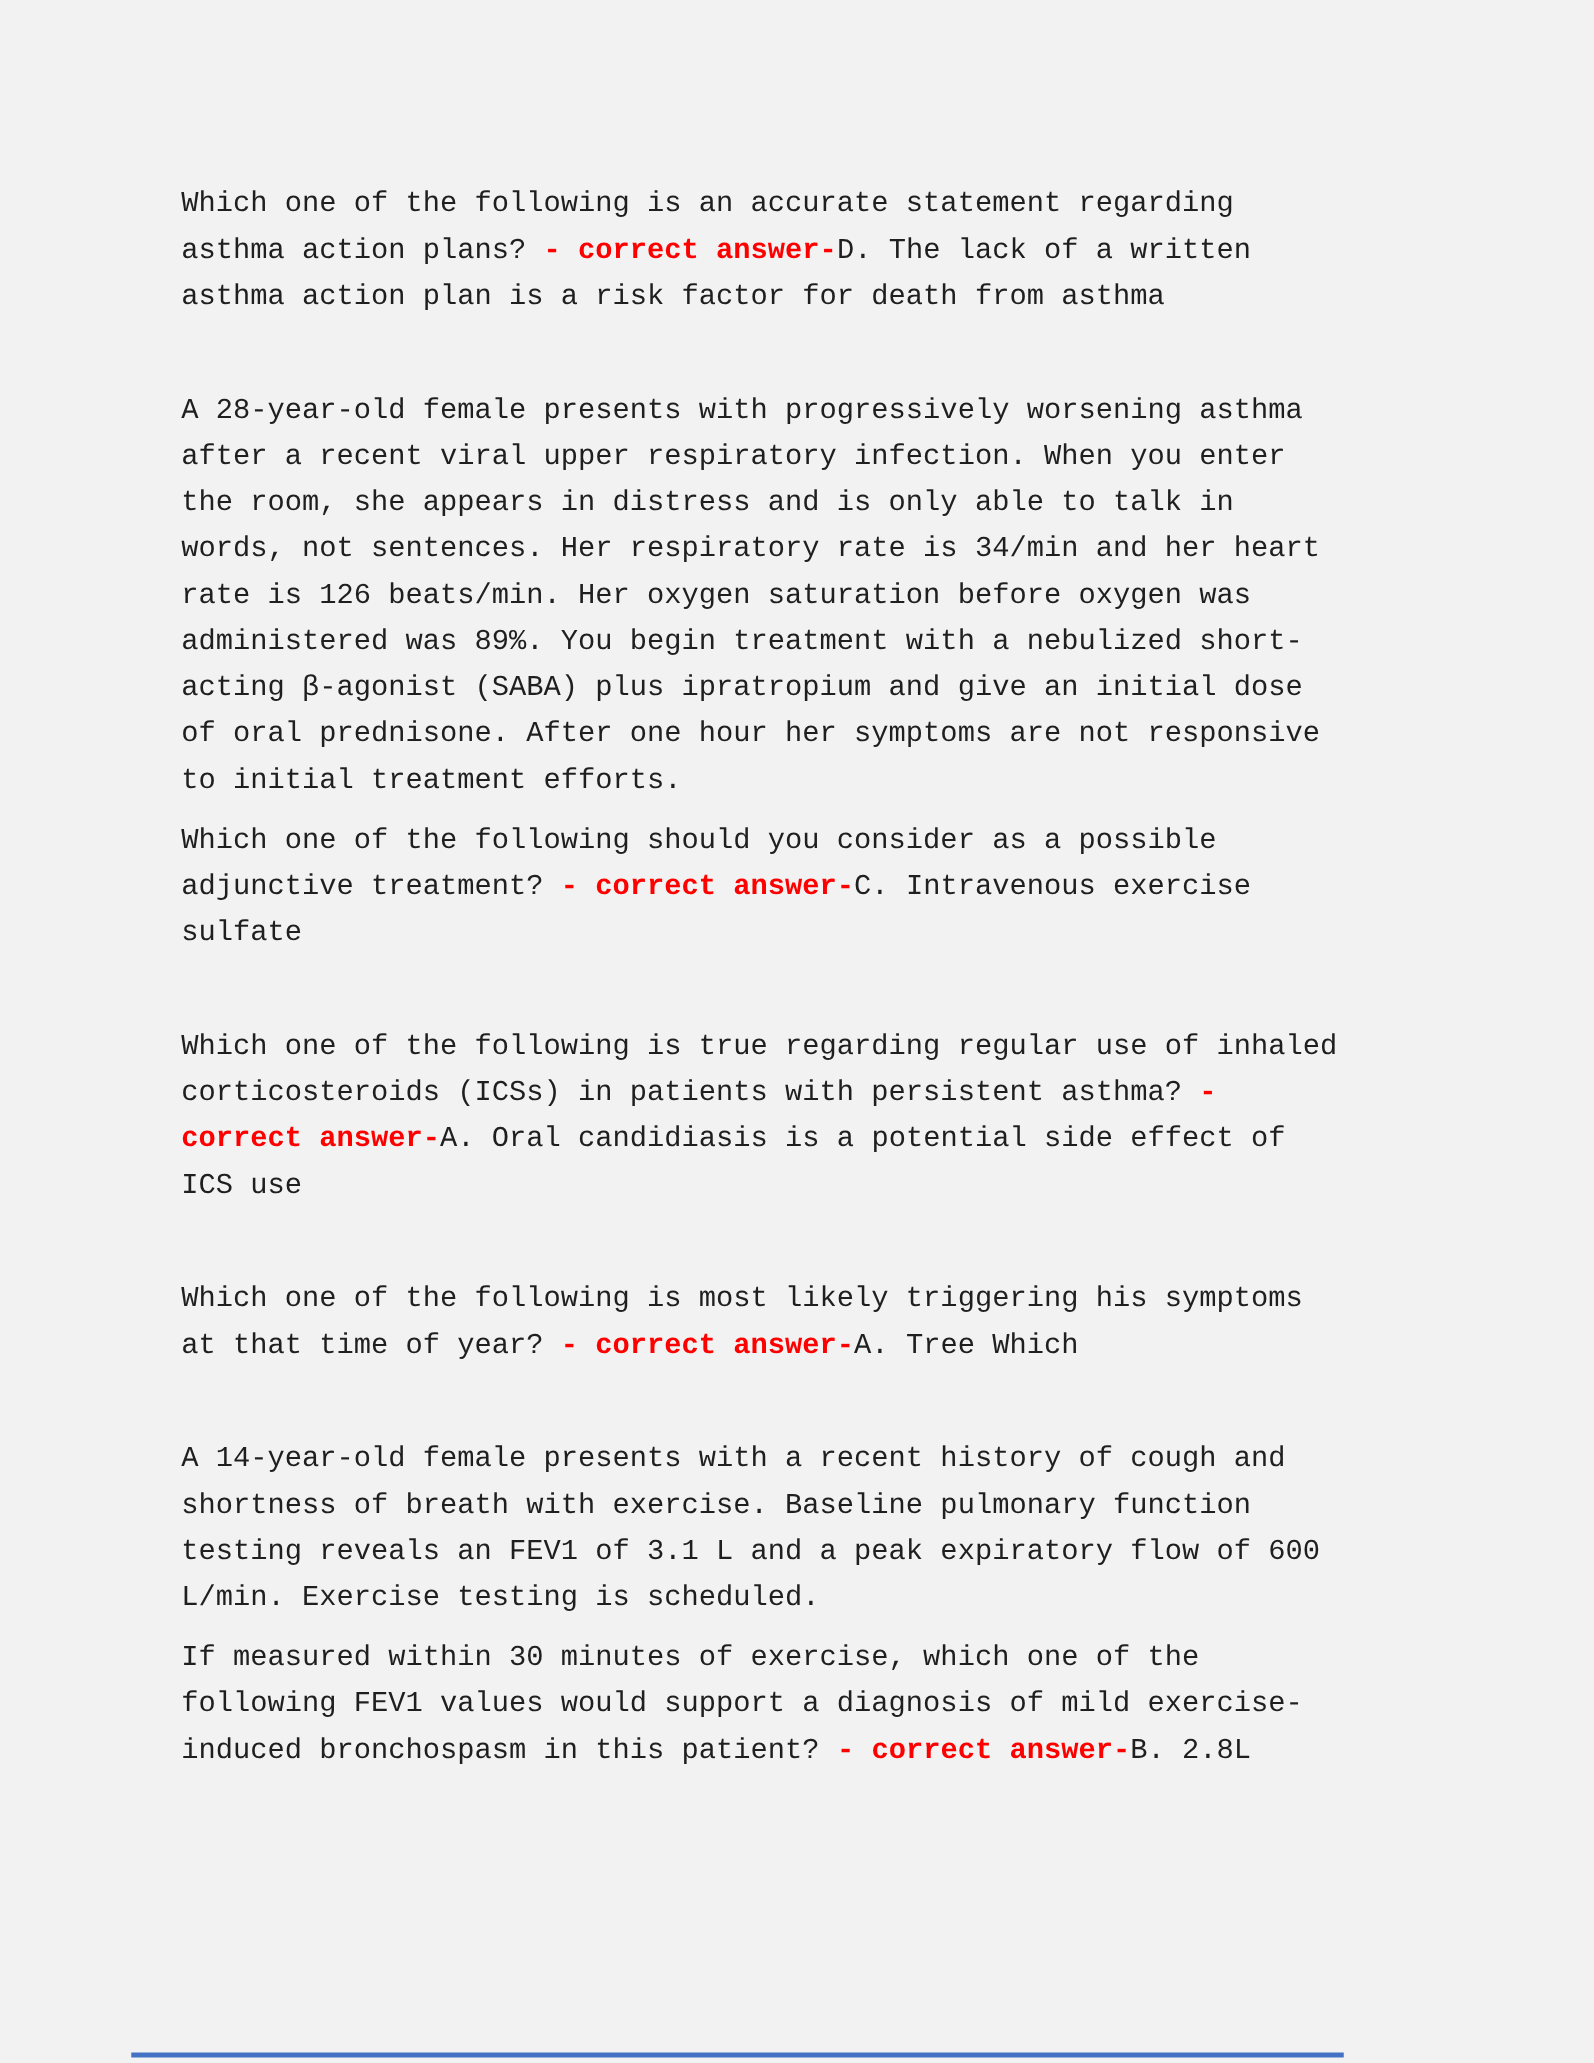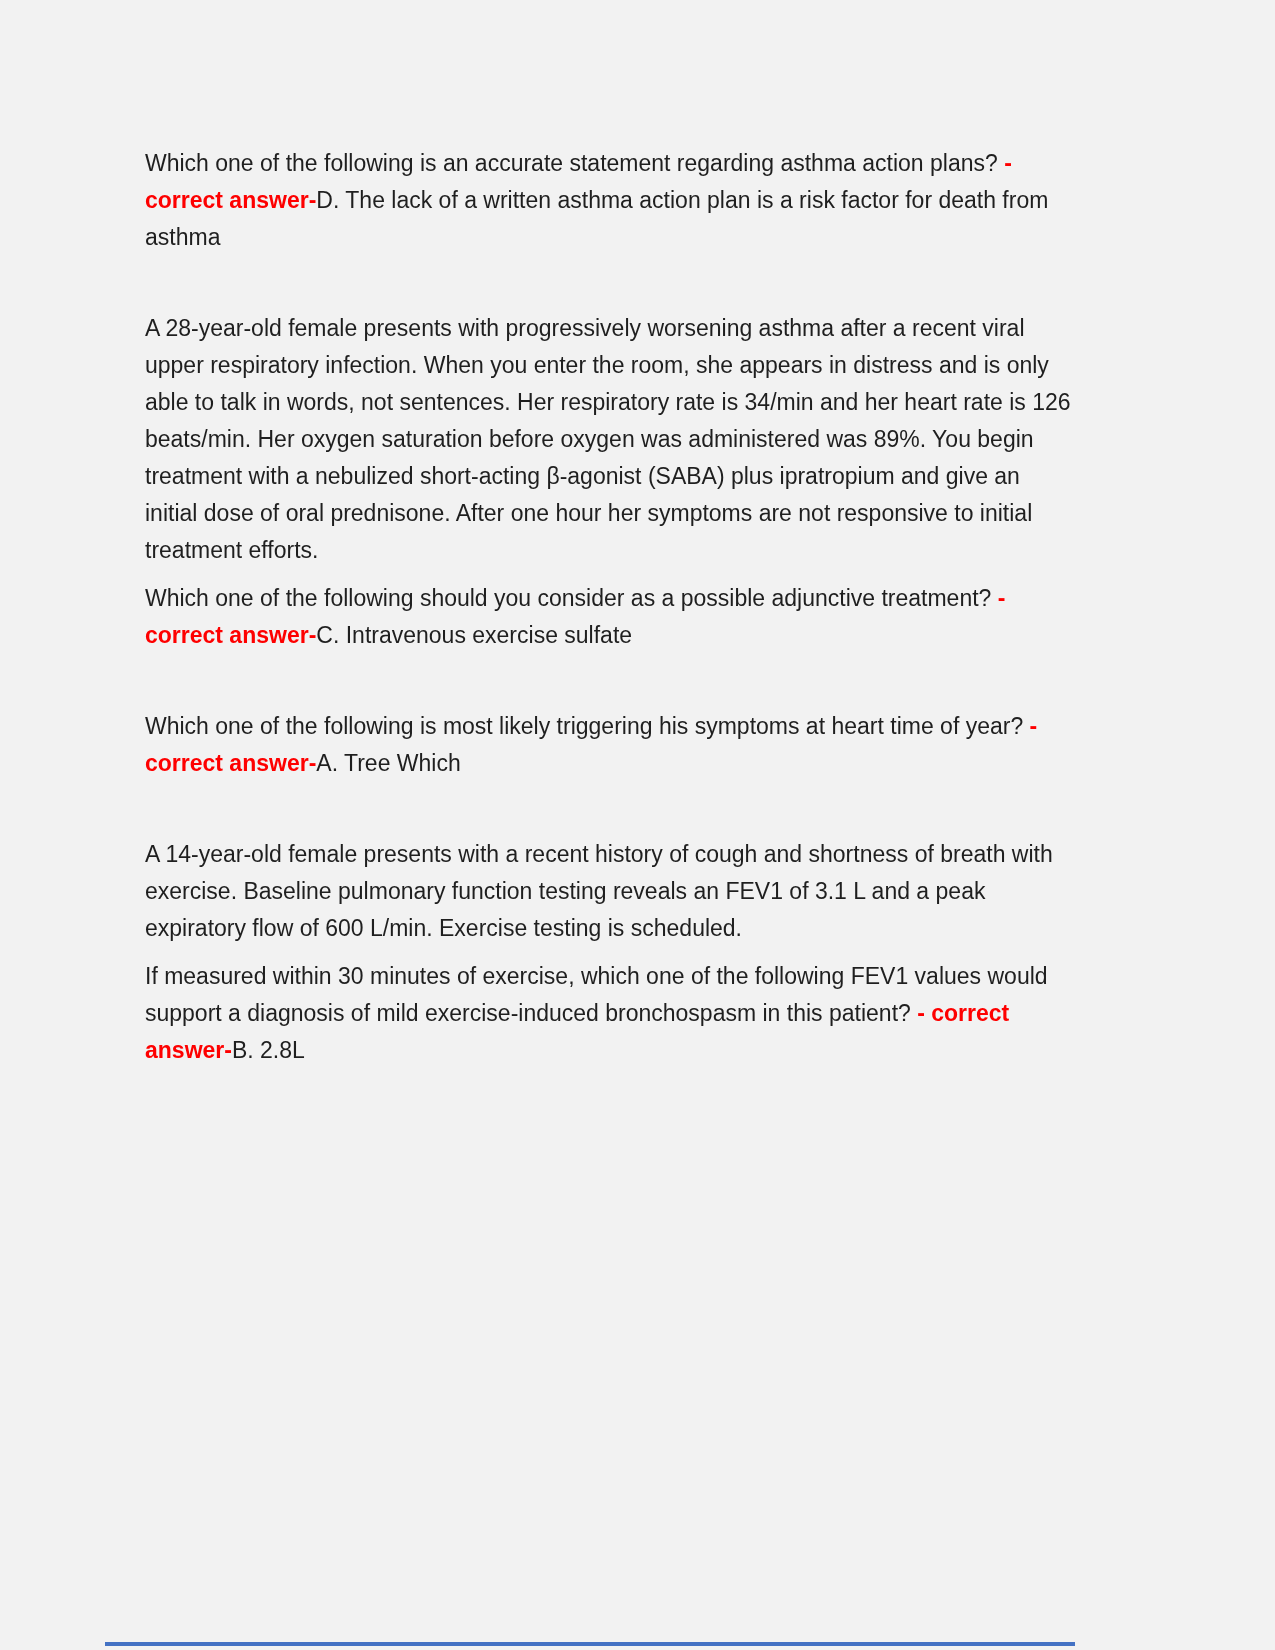--- a/index.html
+++ b/index.html
@@ -7,20 +7,21 @@
   body {
     background: #f2f2f2;
     font-family: "Liberation Sans", sans-serif;
   }
   .page {
     position: relative;
     width: 1178px;
     height: 1650px;
     background: #f2f2f2;
     overflow: hidden;
+    font-family: Liberation Mono, monospace;
   }
   .doc {
     position: absolute;
     top: 145px;
     left: 145px;
     width: 928px;
     font-size: 23px;
     line-height: 37px;
     color: #1f1f1f;
     text-align: left;
@@ -48,21 +49,24 @@
 <div class="page" style="background: rgb(242, 242, 242);">
   <div class="doc">
       <div class="block">
         <p><span class="run">Which one of the following is an accurate statement regarding asthma action plans? </span><span class="run answer" style="color: rgb(254, 0, 0);">- correct answer-</span><span class="run">D. The lack of a written asthma action plan is a risk factor for death from asthma</span></p>
       </div>
       <div class="block">
         <p><span class="run">A 28-year-old female presents with progressively worsening asthma after a recent viral upper respiratory infection. When you enter the room, she appears in distress and is only able to talk in words, not sentences. Her respiratory rate is 34/min and her heart rate is 126 beats/min. Her oxygen saturation before oxygen was administered was 89%. You begin treatment with a nebulized short-acting β-agonist (SABA) plus ipratropium and give an initial dose of oral prednisone. After one hour her symptoms are not responsive to initial treatment efforts.</span></p>
         <p><span class="run">Which one of the following should you consider as a possible adjunctive treatment? </span><span class="run answer" style="color: rgb(254, 0, 0);">- correct answer-</span><span class="run">C. Intravenous exercise sulfate</span></p>
       </div>
       <div class="block">
-        <p><span class="run">Which one of the following is most likely triggering his symptoms at heart time of year? </span><span class="run answer" style="color: rgb(254, 0, 0);">- correct answer-</span><span class="run">A. Tree Which</span></p>
+        <p><span class="run">Which one of the following is true regarding regular use of inhaled corticosteroids (ICSs) in patients with persistent asthma? </span><span class="run answer" style="color: rgb(254, 0, 0);">- correct answer-</span><span class="run">A. Oral candidiasis is a potential side effect of ICS use</span></p>
+      </div>
+      <div class="block">
+        <p><span class="run">Which one of the following is most likely triggering his symptoms at that time of year? </span><span class="run answer" style="color: rgb(254, 0, 0);">- correct answer-</span><span class="run">A. Tree Which</span></p>
       </div>
       <div class="block">
         <p><span class="run">A 14-year-old female presents with a recent history of cough and shortness of breath with exercise. Baseline pulmonary function testing reveals an FEV1 of 3.1 L and a peak expiratory flow of 600 L/min. Exercise testing is scheduled.</span></p>
         <p><span class="run">If measured within 30 minutes of exercise, which one of the following FEV1 values would support a diagnosis of mild exercise-induced bronchospasm in this patient? </span><span class="run answer" style="color: rgb(254, 0, 0);">- correct answer-</span><span class="run">B. 2.8L</span></p>
       </div>
     </div>
   <div class="bottom-rule" style="background: rgb(68, 114, 196);"></div>
 </div>
 
 </body></html>

